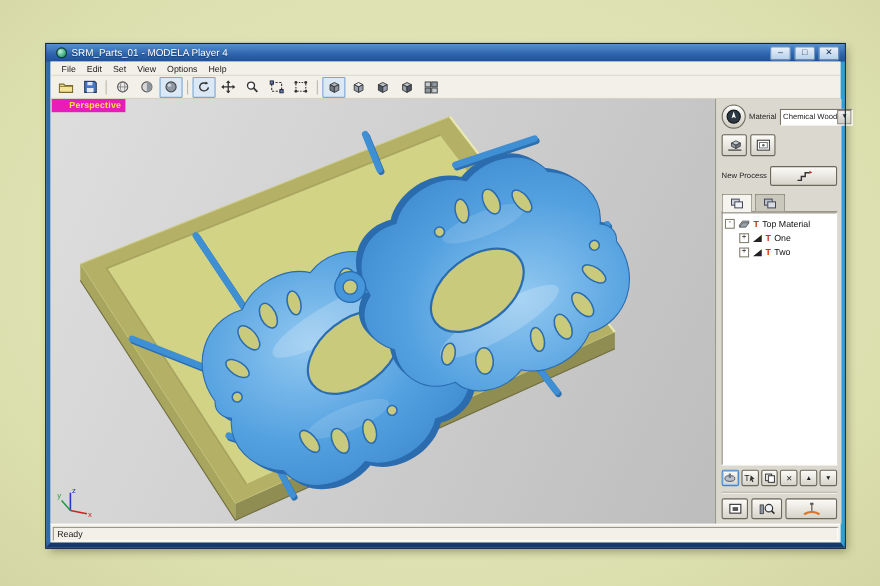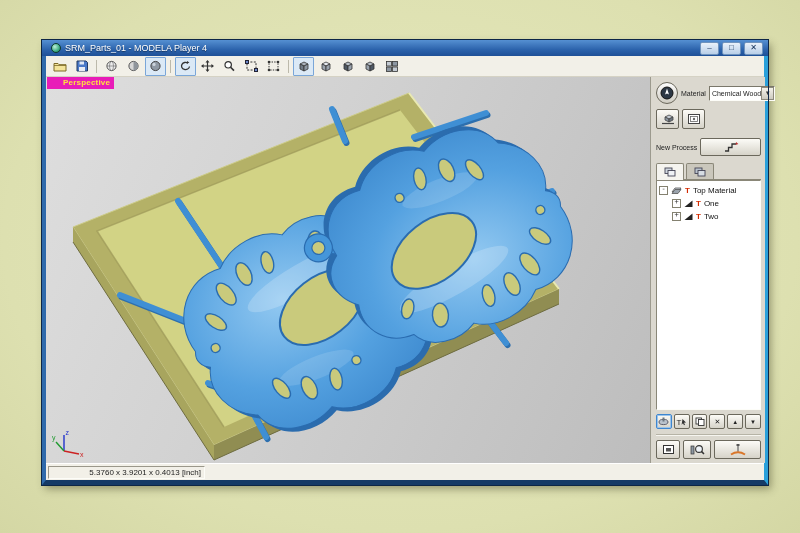--- a/index.html
+++ b/index.html
@@ -105,20 +105,28 @@
   <div class="titlebar">
     <span class="title-icon"></span>
     <span class="title-text">SRM_Parts_01 - MODELA Player 4</span>
     <span class="title-controls">
       <span class="tc-btn">–</span>
       <span class="tc-btn">□</span>
       <span class="tc-btn">✕</span>
     </span>
   </div>
 
+  <div class="menubar">
+    <span class="menu-item">File</span>
+    <span class="menu-item">Edit</span>
+    <span class="menu-item">Set</span>
+    <span class="menu-item">View</span>
+    <span class="menu-item">Options</span>
+    <span class="menu-item">Help</span>
+  </div>
 
   <div class="toolbar">
     <span class="tbtn">
         <span class="icon">
           <svg width="14" height="12" viewBox="0 0 14 12">
             <path d="M1,3.5 h4 l1,1.2 h7 v6.3 H1 z" fill="#f3e49a" stroke="#7c6a28" stroke-width="1"></path>
             <path d="M1,5.5 h12" stroke="#7c6a28" stroke-width=".8" fill="none"></path>
           </svg>
         </span>
       </span>
@@ -497,16 +505,16 @@
                 <path d="M9.3,8.5 l0.7,1.5 0.7,-1.5 z" fill="#777"></path>
                 <path d="M3,11.5 q7,-4.5 14,0" fill="none" stroke="#d9762a" stroke-width="2"></path>
               </svg>
             </span>
           </span>
       </div>
     </div>
   </div>
 
   <div class="statusbar">
-    <span class="status-seg status-right">5.3760 x 3.9201 x 0.4013 [inch]</span>
+    <span class="status-seg status-left">Ready</span>
   </div>
 
 </div>
 
 </body></html>

